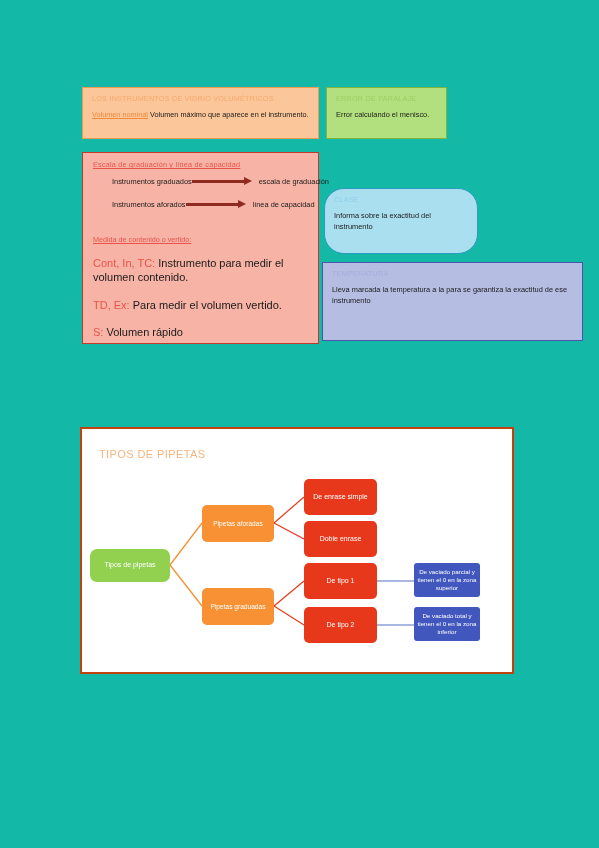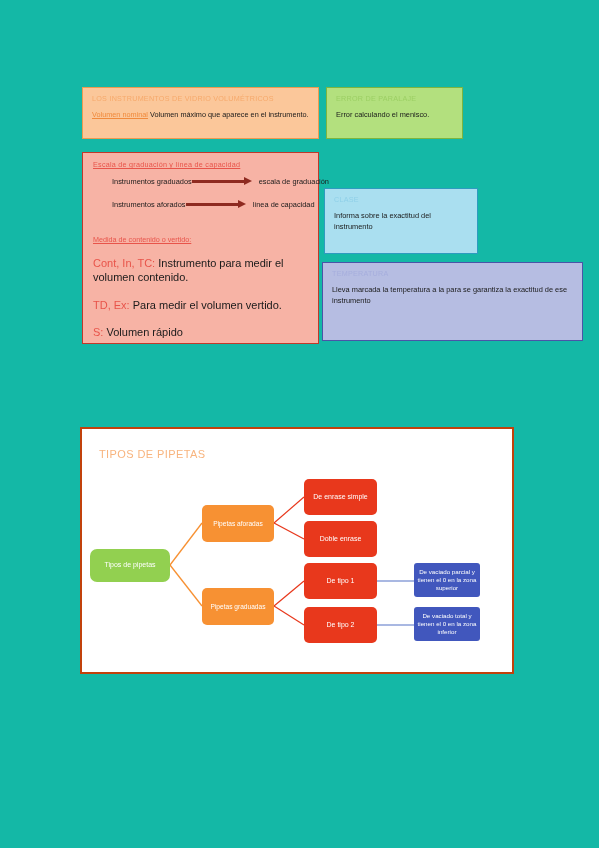--- a/index.html
+++ b/index.html
@@ -50,21 +50,21 @@
   }
   #card-volumetric .card-title { color: #f6a96b; }
   #card-volumetric .card-body { font-size: 7.3px; }
   .kw-orange {
     color: #f08a3c;
     text-decoration: underline;
   }
 
   
   #card-parallax {
-    left: 326px; top: 87px; width: 137px; height: 52px;
+    left: 326px; top: 87px; width: 121px; height: 52px;
     background: #b3e07e;
     border-color: #7db53f;
   }
   #card-parallax .card-title { color: #9ccf64; }
 
   
   #card-scale {
     left: 82px; top: 152px; width: 237px; height: 192px;
     background: #f7b3a5;
     border-color: #c0392b;
@@ -123,20 +123,21 @@
     line-height: 1.3;
   }
   .def-row:last-child { margin-bottom: 0; }
   .tag-red { color: #e8544a; }
 
   
   #card-class {
     left: 324px; top: 188px; width: 154px; height: 66px;
     background: #aadff0;
     border-color: #2e9bc0;
+    border-radius: 20px;
   }
   #card-class .card-title { color: #8fd0e8; }
 
   
   #card-temperature {
     left: 322px; top: 262px; width: 261px; height: 79px;
     background: #b6bde2;
     border-color: #4a54a8;
   }
   #card-temperature .card-title { color: #a6aedd; }

